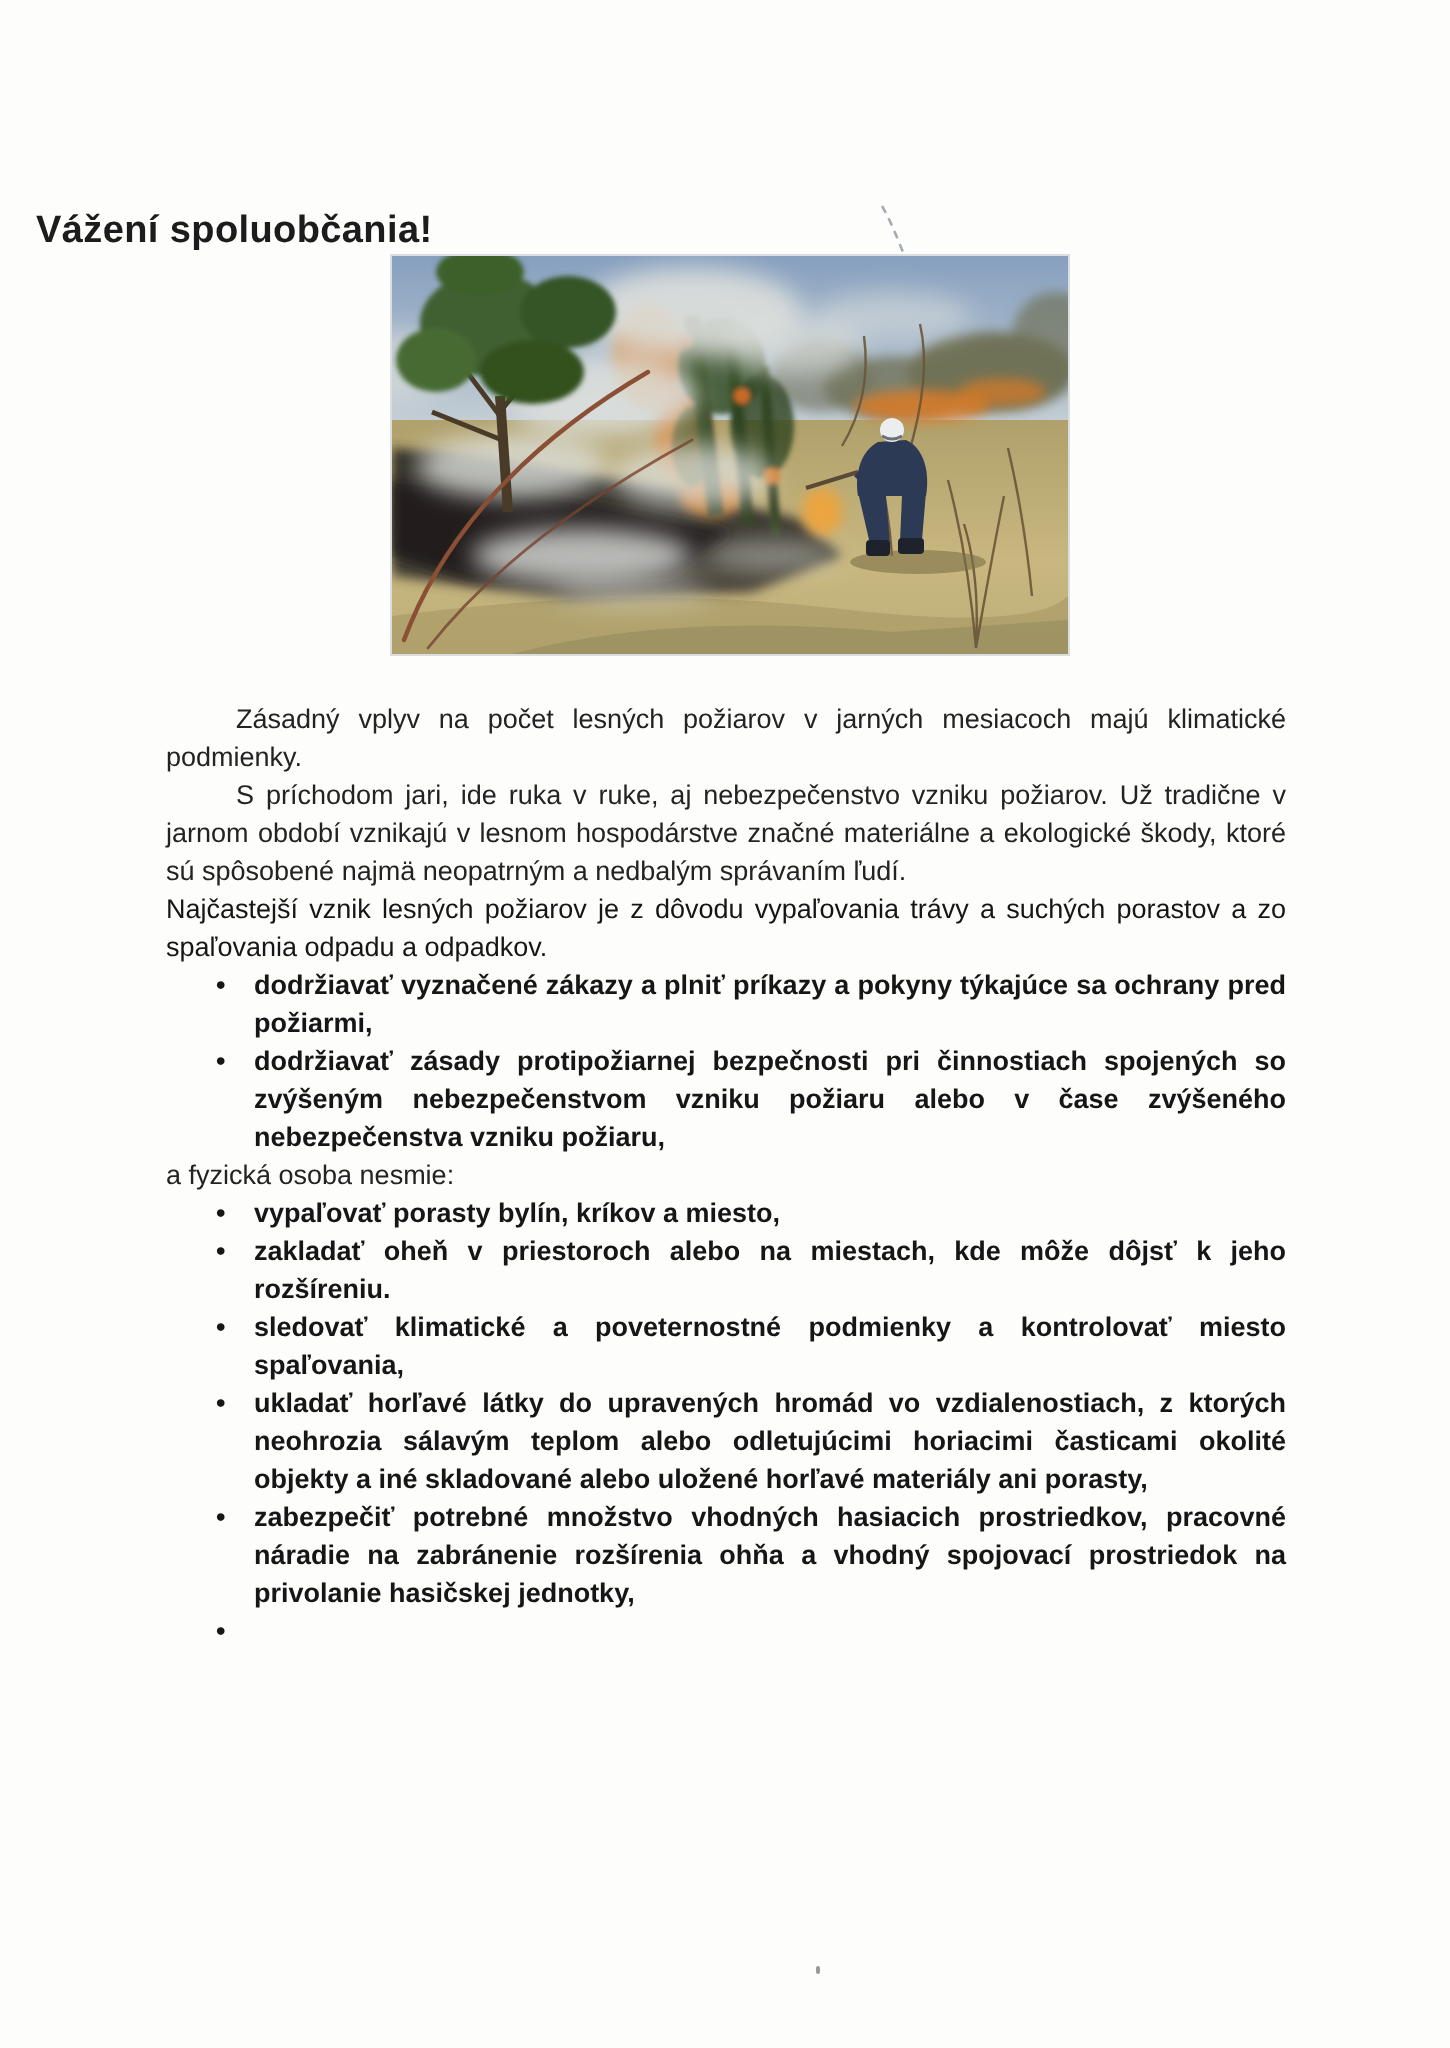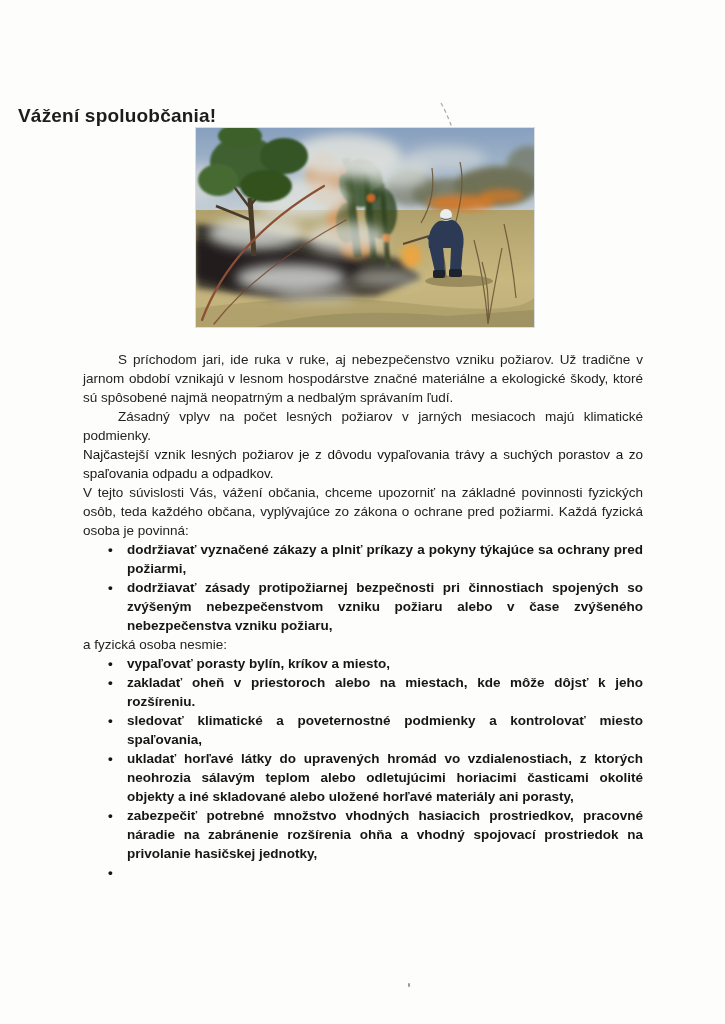--- a/index.html
+++ b/index.html
@@ -175,24 +175,23 @@
       </g>
 
       <g filter="url(#blur6)" fill="#e4e6e1">
         <ellipse cx="190" cy="150" rx="34" ry="8" opacity="0.45"></ellipse>
         <ellipse cx="120" cy="168" rx="40" ry="8" opacity="0.4"></ellipse>
       </g>
     </svg>
   </div>
 
   <div class="body">
+    <p class="indent">Zásadný vplyv na počet lesných požiarov v jarných mesiacoch majú klimatické podmienky.</p>
     <p class="indent">S príchodom jari, ide ruka v ruke, aj nebezpečenstvo vzniku požiarov. Už tradične v jarnom období vznikajú v lesnom hospodárstve značné materiálne a ekologické škody, ktoré sú spôsobené najmä neopatrným a nedbalým správaním ľudí.</p>
-    <p class="indent">Zásadný vplyv na počet lesných požiarov v jarných mesiacoch majú klimatické podmienky.</p>
     <p class="bold">Najčastejší vznik lesných požiarov je z dôvodu vypaľovania trávy a suchých porastov a zo spaľovania odpadu a odpadkov.</p>
-    <p>V tejto súvislosti Vás, vážení občania, chceme upozorniť na základné povinnosti fyzických osôb, teda každého občana, vyplývajúce zo zákona o ochrane pred požiarmi. Každá fyzická osoba je povinná:</p>
 
     <ul class="blist">
       <li>
         <span class="bullet">•</span>
         <span>dodržiavať vyznačené zákazy a plniť príkazy a pokyny týkajúce sa ochrany pred požiarmi,</span>
       </li>
       <li>
         <span class="bullet">•</span>
         <span>dodržiavať zásady protipožiarnej bezpečnosti pri činnostiach spojených so zvýšeným nebezpečenstvom vzniku požiaru alebo v čase zvýšeného nebezpečenstva vzniku požiaru,</span>
       </li>

